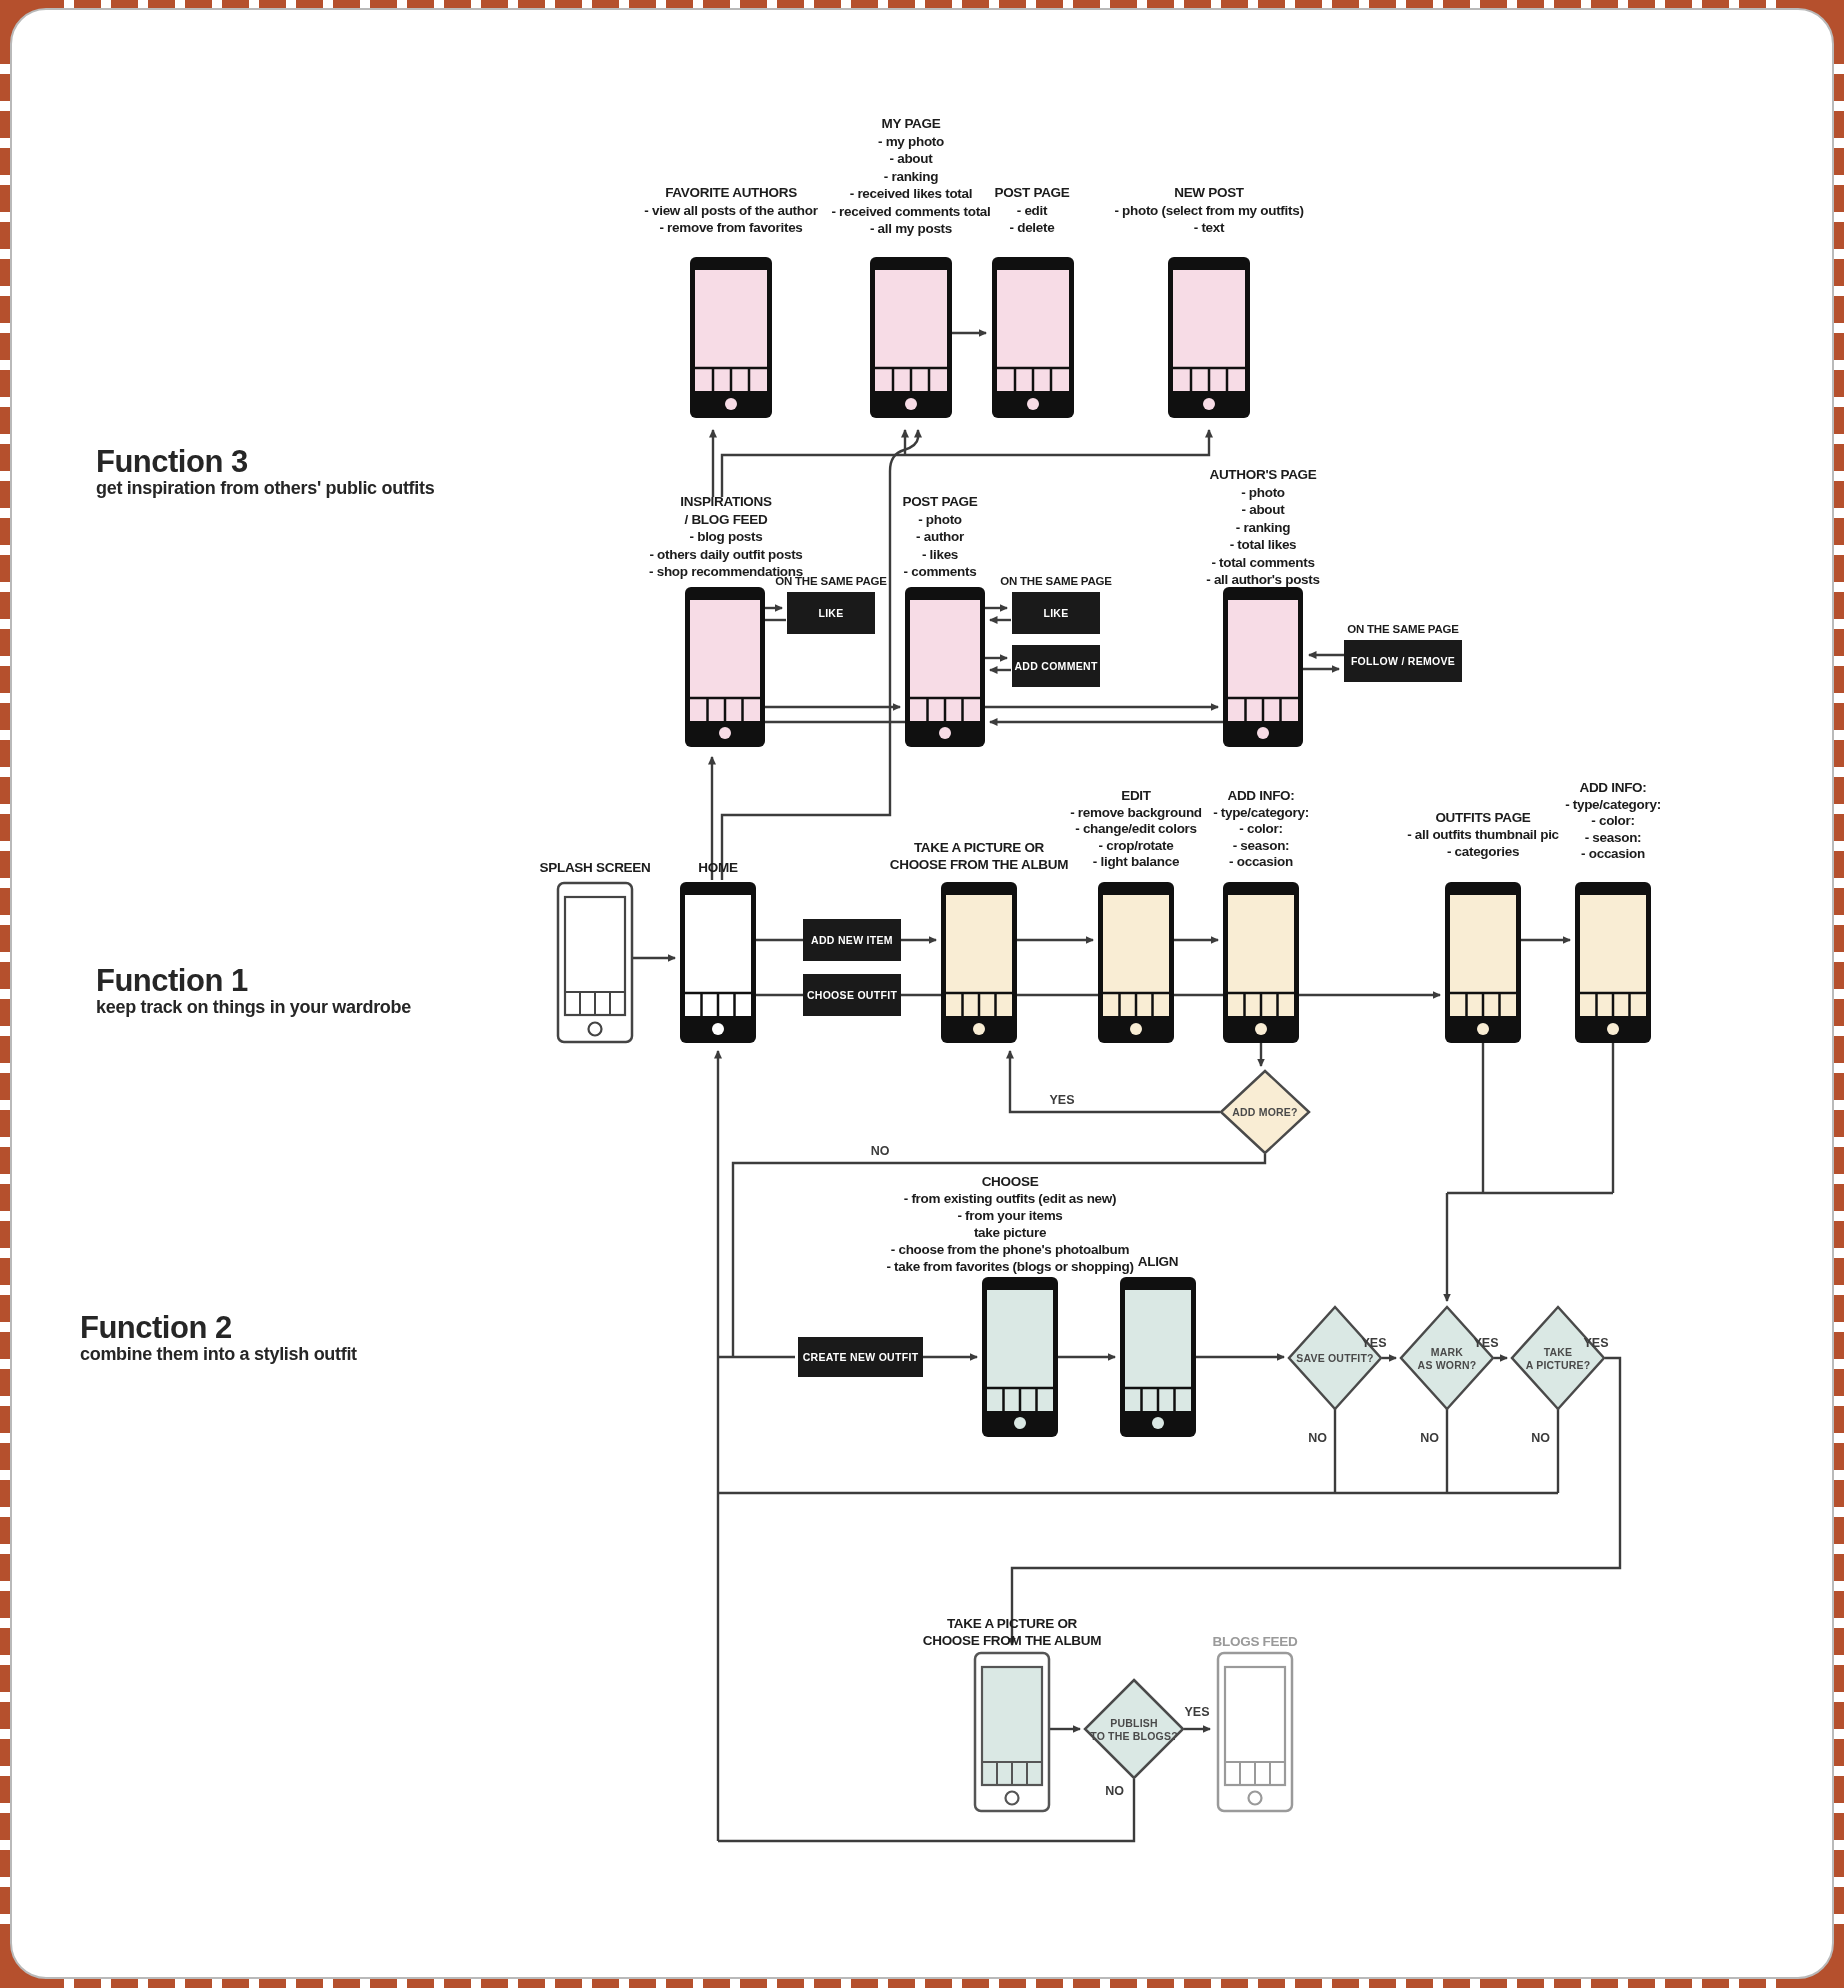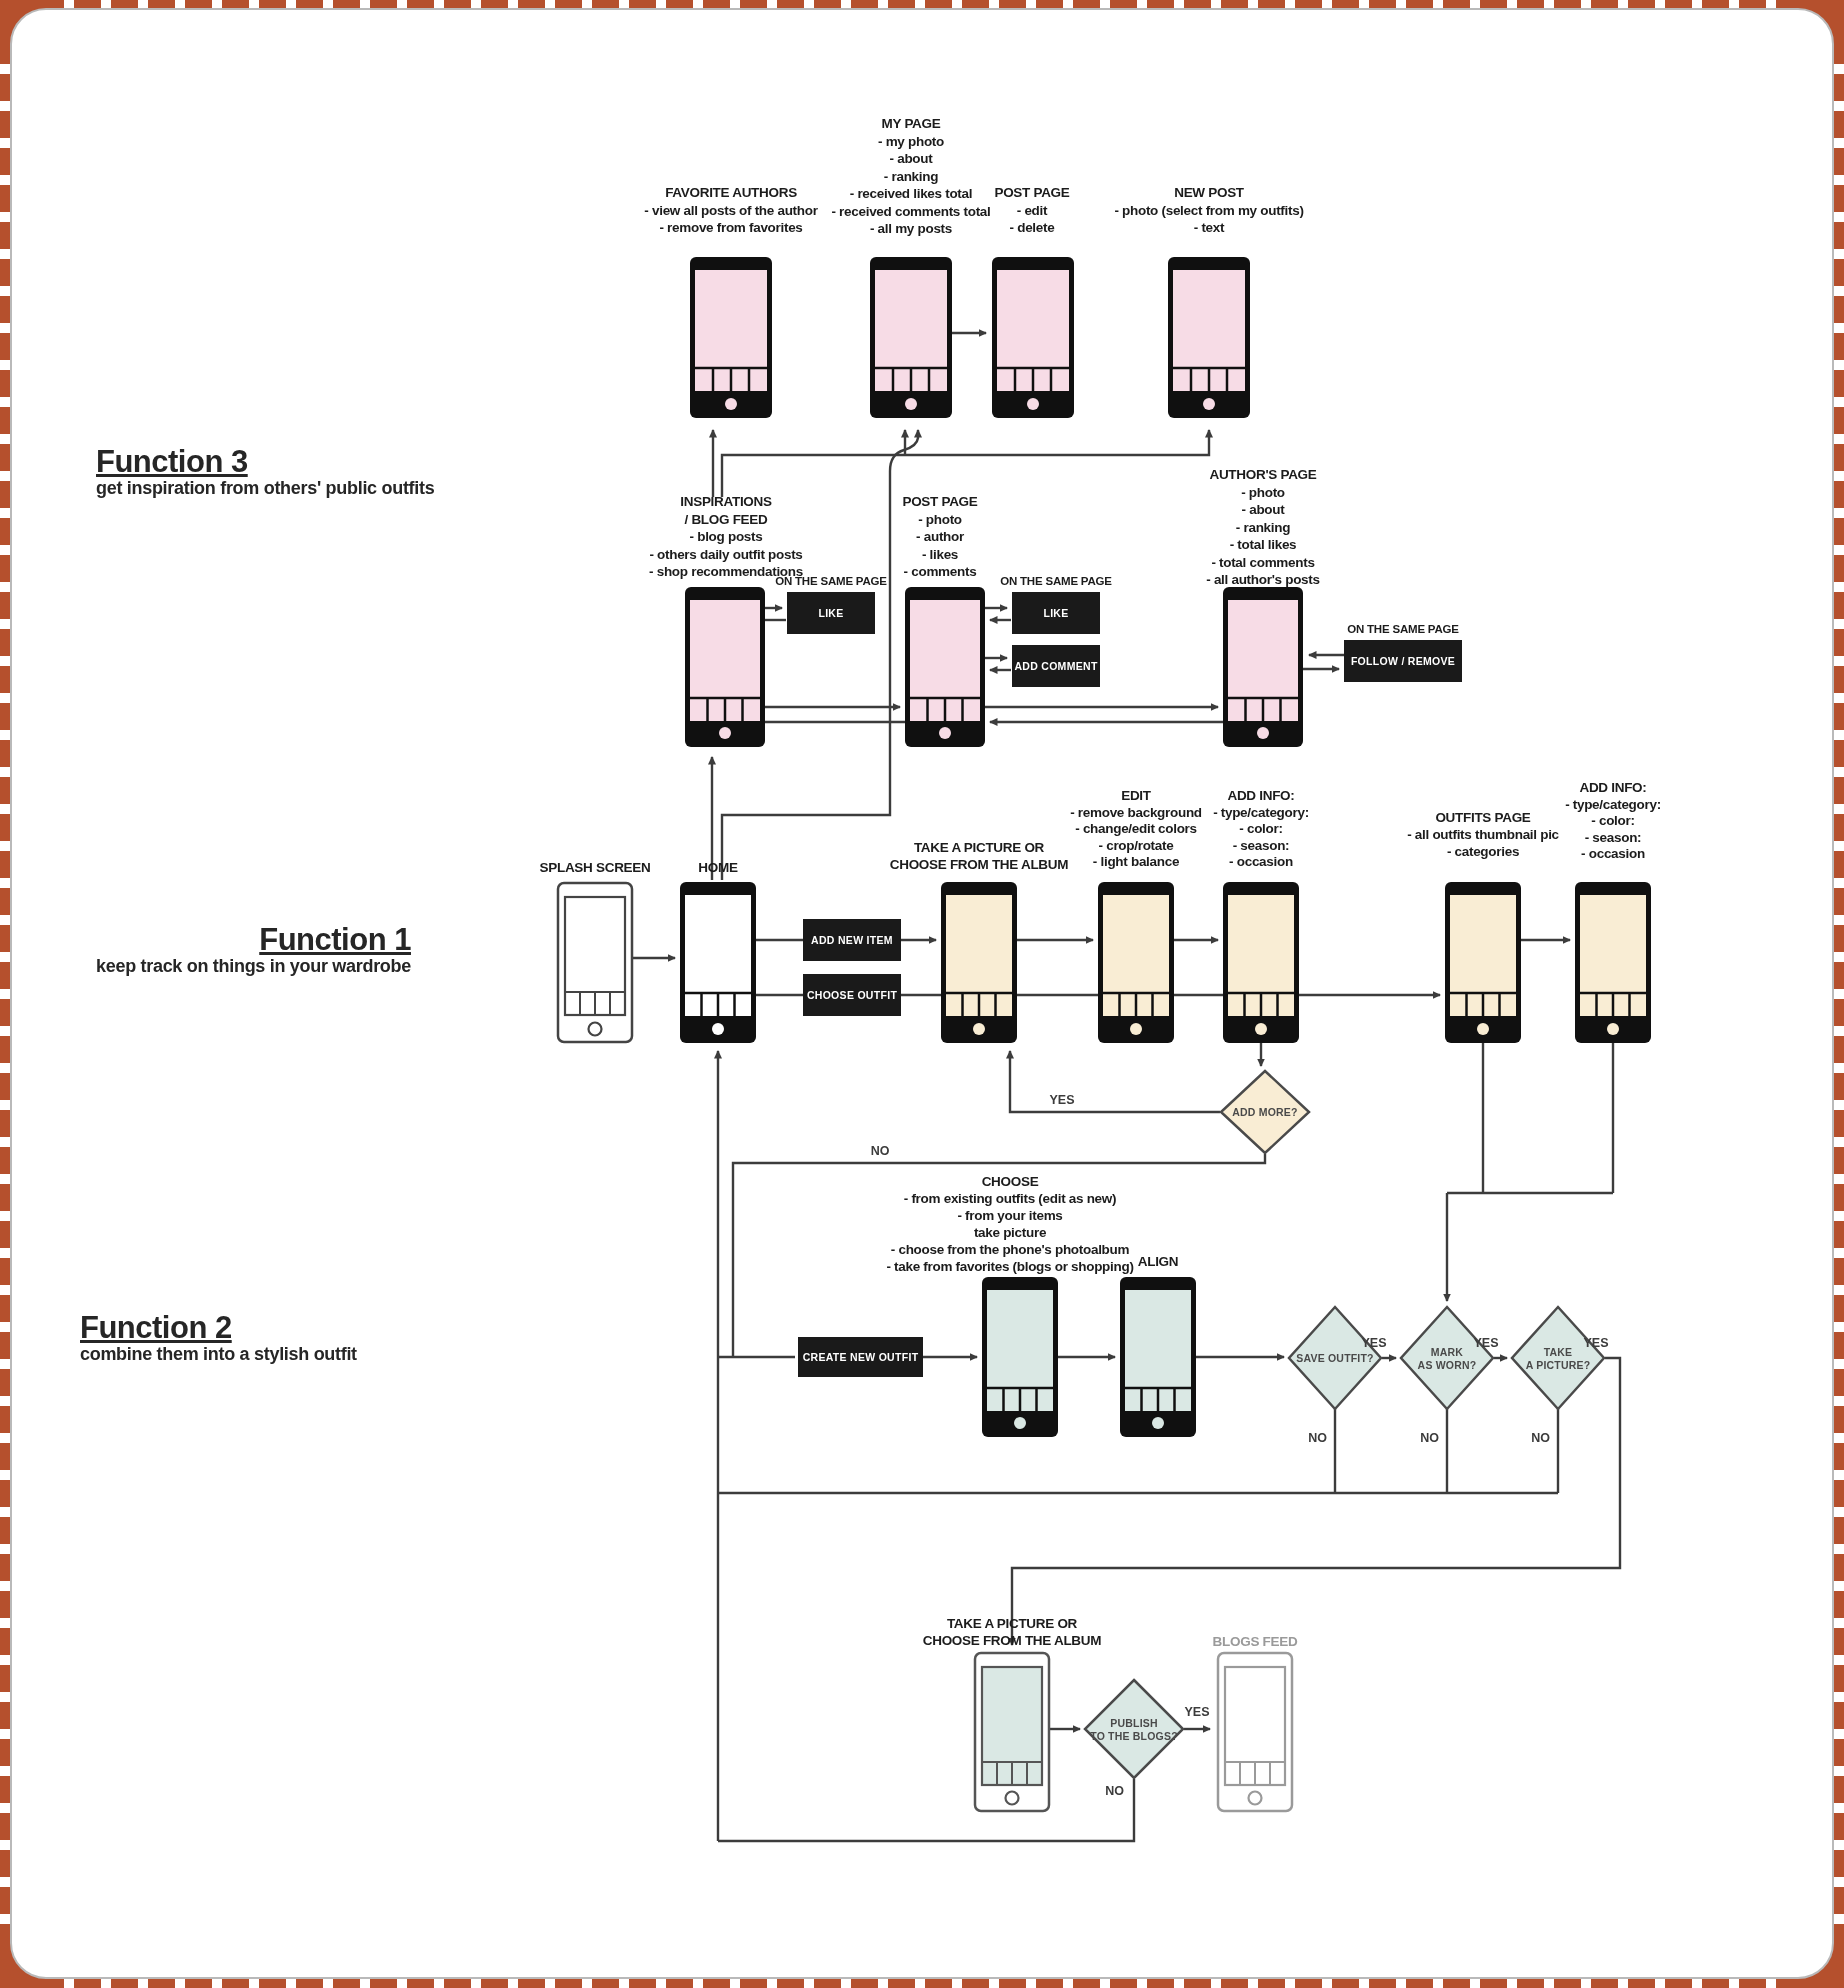--- a/index.html
+++ b/index.html
@@ -15,21 +15,21 @@
   #edge-right{right:0;top:0;width:13px;height:100%;
     background:repeating-linear-gradient(to bottom,var(--accent) 0 27px,#fff 27px 37px);}
   #edge-top{left:0;top:0;height:9px;width:100%;
     background:repeating-linear-gradient(to right,var(--accent) 0 27px,#fff 27px 37px);}
   #edge-bottom{left:0;bottom:0;height:11px;width:100%;
     background:repeating-linear-gradient(to right,var(--accent) 0 27px,#fff 27px 37px);}
   .page{position:absolute;left:10px;top:8px;right:10px;bottom:9px;background:#fff;
         border:2px solid #b9b9b9;border-radius:36px;z-index:1;}
   
   .fn-header{position:absolute;z-index:3;color:#262626;letter-spacing:-0.5px;}
-  .fn-title{font-size:31px;font-weight:bold;line-height:32px;text-decoration:underline;}
+  .fn-title{font-size:31px;font-weight:bold;line-height:32px;}
   .fn-sub{font-size:18px;font-weight:bold;line-height:21px;letter-spacing:-0.3px;}
   
   svg{position:absolute;left:0;top:0;z-index:2;}
   text{font-family:"Liberation Sans",sans-serif;}
   .lbl{font-size:13.5px;font-weight:bold;fill:#1c1c1c;letter-spacing:-0.3px;}
   .sm{font-size:11.5px;font-weight:bold;fill:#1c1c1c;letter-spacing:-0.2px;}
   .gray{font-size:13.5px;font-weight:bold;fill:#9a9a9a;letter-spacing:-0.3px;}
   .btn-t{font-size:10.5px;font-weight:bold;fill:#ffffff;letter-spacing:0.3px;}
   .dia-t{font-size:10.5px;font-weight:bold;fill:#4a4a4a;letter-spacing:0.2px;}
   .yn{font-size:12.5px;font-weight:bold;fill:#3c3c3c;}
@@ -44,21 +44,21 @@
 <div class="corner" id="corner-tl"></div>
 <div class="corner" id="corner-tr"></div>
 <div class="corner" id="corner-bl"></div>
 <div class="corner" id="corner-br"></div>
 <div class="page"></div>
 
 <div class="fn-header" id="fn3" style="left: 96px; top: 446px;">
   <div class="fn-title">Function 3</div>
   <div class="fn-sub">get inspiration from others' public outfits</div>
 </div>
-<div class="fn-header" id="fn1" style="left: 96px; top: 924px; text-align: right;">
+<div class="fn-header" id="fn1" style="left: 96px; top: 965px;">
   <div class="fn-title">Function 1</div>
   <div class="fn-sub">keep track on things in your wardrobe</div>
 </div>
 <div class="fn-header" id="fn2" style="left: 80px; top: 1312px;">
   <div class="fn-title">Function 2</div>
   <div class="fn-sub">combine them into a stylish outfit</div>
 </div>
 
 <svg id="flowchart" width="1844" height="1988" viewBox="0 0 1844 1988">
     <defs>

